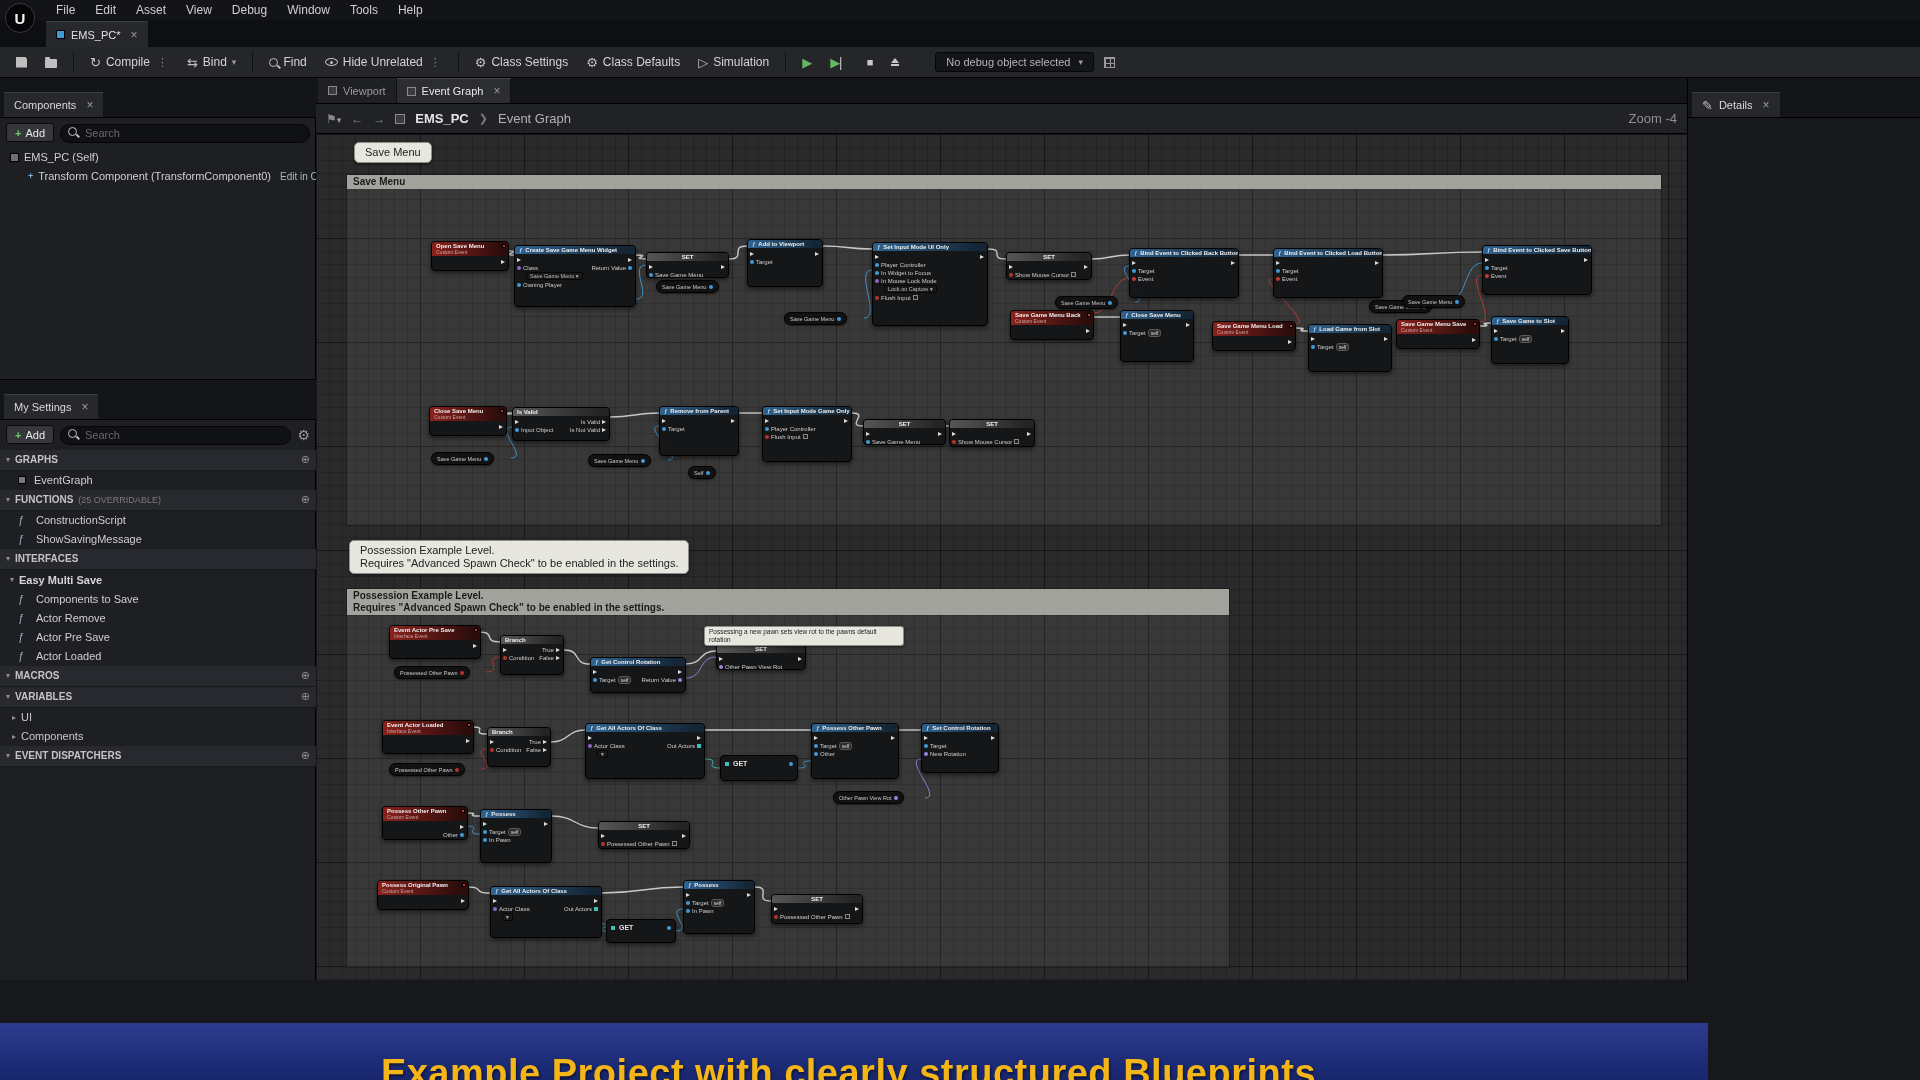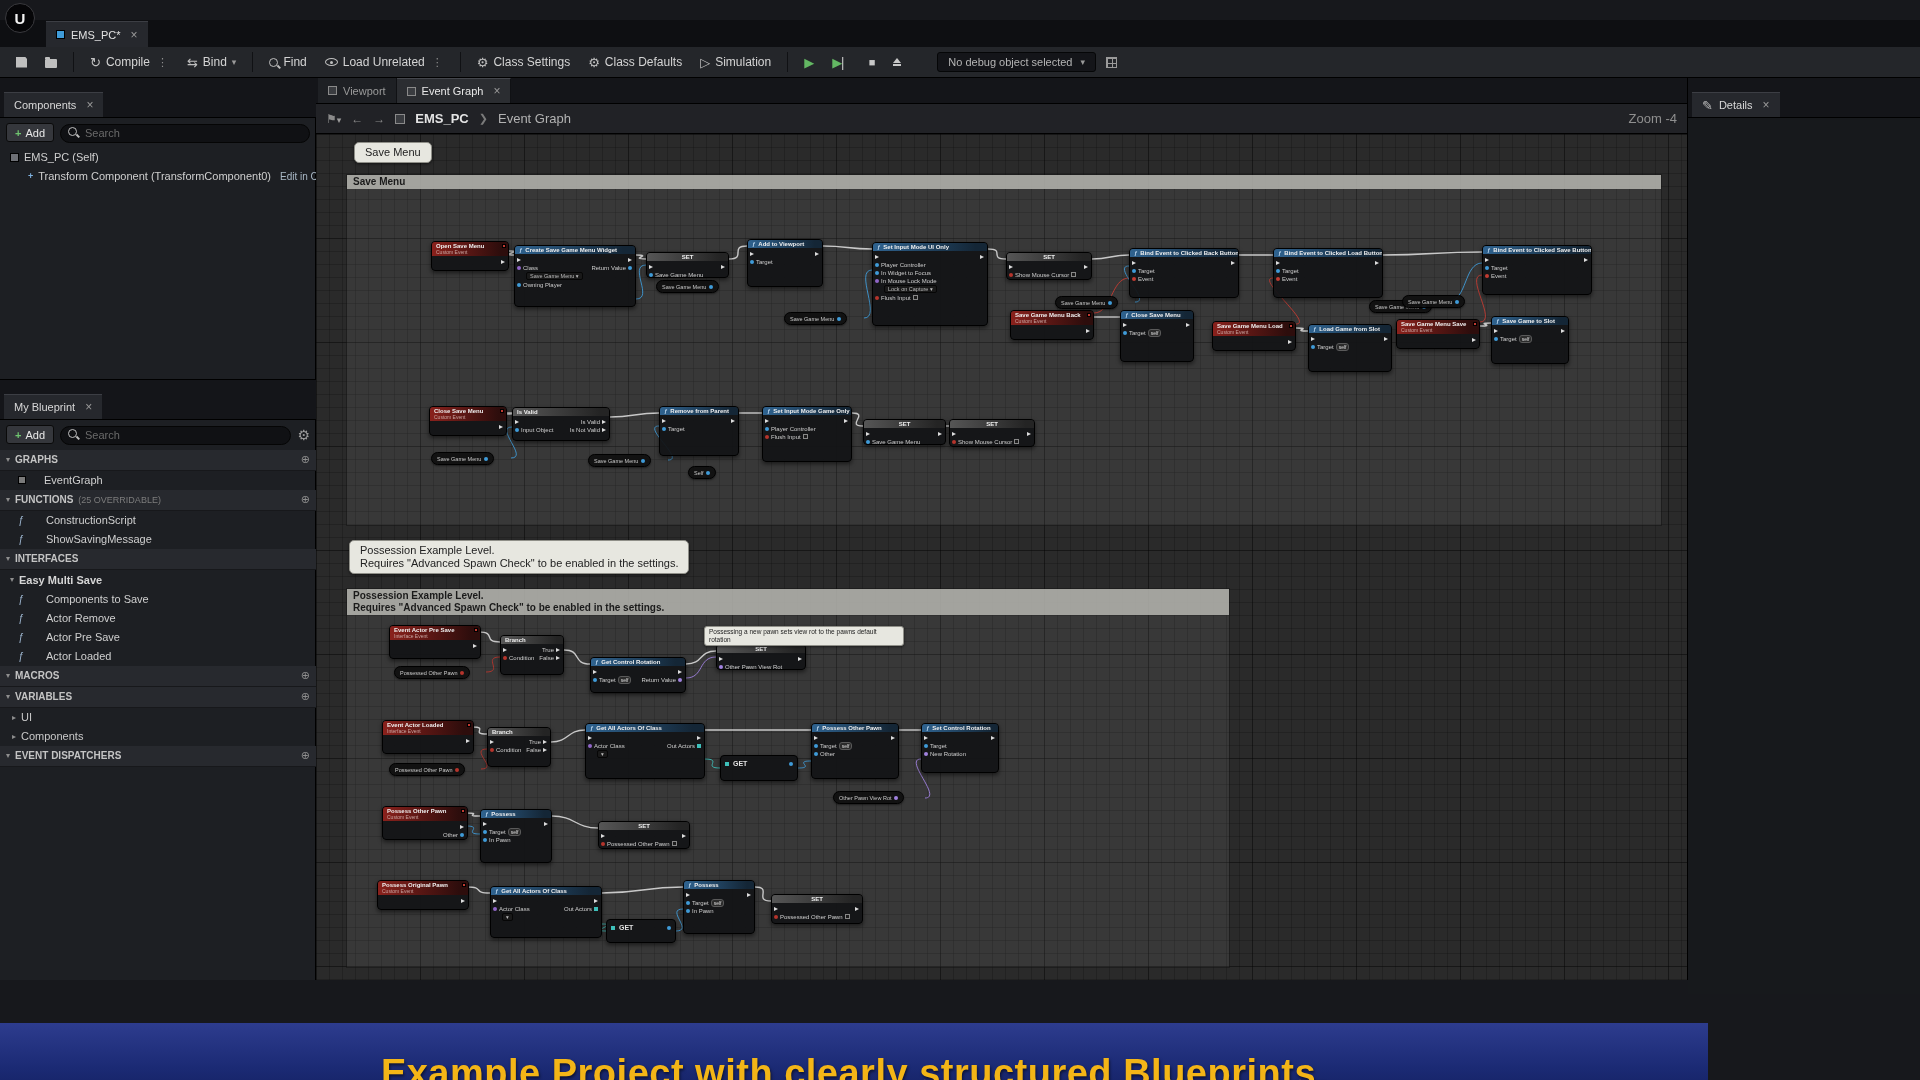--- a/index.html
+++ b/index.html
@@ -66,21 +66,21 @@
   .tree-row { display:flex; align-items:center; gap:5px; height:19px; font-size:11px; color:#cfcfcf; white-space:nowrap; overflow:hidden; }
   .tree-icon { width:9px; height:9px; display:inline-flex; align-items:center; justify-content:center; font-size:9px; }
   .ic-actor { background:#6d6f75; border:1px solid #000; }
   .ic-comp { color:#7fb2e0; font-weight:bold; }
   .tree-suffix { color:#a9b8c6; font-size:10px; margin-left:4px; }
   .bp-section { display:flex; align-items:center; gap:5px; height:21px; background:#27292e;
     border-bottom:1px solid #17181b; padding:0 6px; color:#c4c4c4; font-size:10px; font-weight:bold; cursor:pointer; }
   .bp-caret { color:#8e8e8e; font-size:8px; }
   .bp-note { color:#7c7c7c; font-weight:normal; font-size:9px; }
   .bp-plus { margin-left:auto; color:#8e8e8e; font-size:11px; font-weight:normal; }
-  .bp-item { display:flex; align-items:center; gap:18px; height:19px; padding-left:18px; color:#cfcfcf; font-size:11px; cursor:pointer; }
+  .bp-item { display:flex; align-items:center; gap:8px; height:19px; padding-left:18px; color:#cfcfcf; font-size:11px; cursor:pointer; }
   .bp-item .fico { color:#9db6d0; font-style:italic; font-size:10px; width:10px; }
   .bp-item .sq { width:8px; height:8px; background:#7a7a7a; border:1px solid #000; }
   .bp-sub { display:flex; align-items:center; gap:5px; height:20px; padding-left:10px; color:#d6d6d6; font-size:11px; font-weight:bold; }
   .bp-cat { display:flex; align-items:center; gap:5px; height:19px; padding-left:12px; color:#c9c9c9; font-size:11px; }
 
   .details-panel { position:absolute; left:1687px; top:78px; width:233px; height:902px; background:#1d1f23; border-left:1px solid #000; }
   .details-body { height:876px; background:#17191c; }
 
   
   .graph-area { position:absolute; left:316px; top:78px; width:1371px; height:804px; }
@@ -146,20 +146,32 @@
     display:flex; align-items:center; justify-content:center; }
   .banner-text { font-size:38px; font-weight:bold; text-shadow:1px 2px 3px rgba(0,0,0,0.55); letter-spacing:0.5px; }
 </style>
 </head>
 <body>
 
 <div class="app">
 
   <div class="ue-logo">U</div>
 
+  <div class="menubar">
+    <span id="menu-items" style="display:flex;">
+        <span class="menu-item">File</span>
+        <span class="menu-item">Edit</span>
+        <span class="menu-item">Asset</span>
+        <span class="menu-item">View</span>
+        <span class="menu-item">Debug</span>
+        <span class="menu-item">Window</span>
+        <span class="menu-item">Tools</span>
+        <span class="menu-item">Help</span>
+      </span>
+  </div>
 
   <div class="tabbar">
     <div class="asset-tab">
       <span class="tabicon"></span>
       <span>EMS_PC*</span>
       <span class="tabclose">×</span>
     </div>
   </div>
 
   <div class="toolbar">
@@ -180,21 +192,21 @@
       <span>Bind</span>
       <span class="chev">▾</span>
     </span>
     <span class="sep"></span>
     <span class="tbtn">
       <span class="mag"></span>
       <span>Find</span>
     </span>
     <span class="tbtn">
       <span class="eye"></span>
-      <span>Load Unrelated</span>
+      <span>Hide Unrelated</span>
       <span class="kebab">⋮</span>
     </span>
     <span class="sep"></span>
     <span class="tbtn">
       <span class="tico">⚙</span>
       <span>Class Settings</span>
     </span>
     <span class="tbtn">
       <span class="tico">⚙</span>
       <span>Class Defaults</span>
@@ -252,21 +264,21 @@
           <div class="tree-row" style="padding-left: 28px;">
             <span class="tree-icon ic-comp">+</span>
             <span class="tree-label">Transform Component (TransformComponent0)</span>
             <span class="tree-suffix">Edit in C...</span>
           </div>
         </div>
     </div>
     <div class="bp-panel">
       <div class="panel-strip">
         <div class="ptab">
-          <span>My Blueprint</span>
+          <span>My Settings</span>
           <span class="tabclose">×</span>
         </div>
       </div>
       <div class="addsearch">
         <div class="add-btn">
           <span class="plus">+</span>
           <span>Add</span>
         </div>
         <div class="searchbox">
           <span class="mag"></span>

